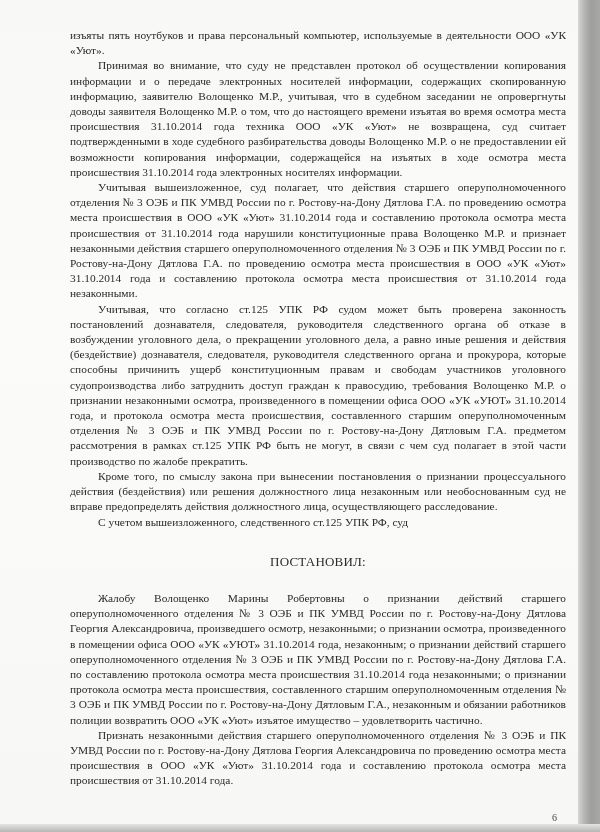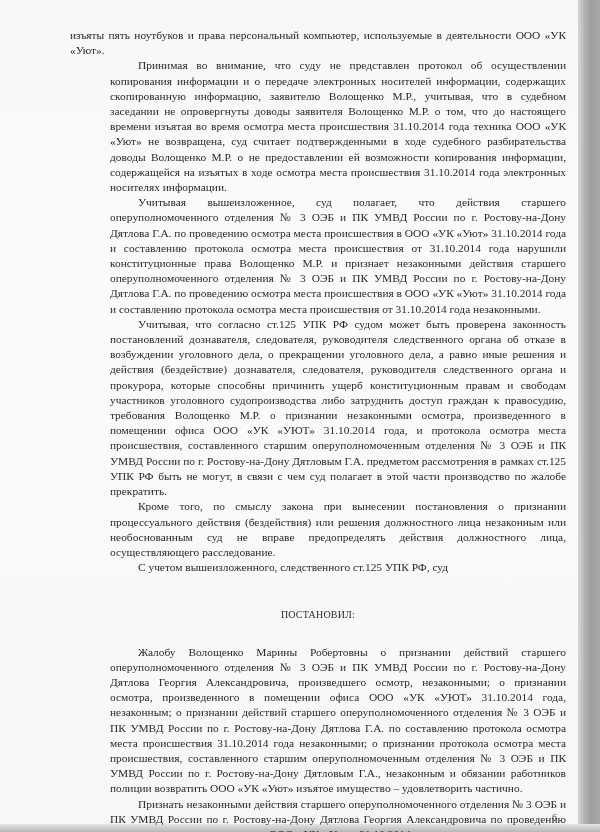--- a/index.html
+++ b/index.html
@@ -19,24 +19,24 @@
     }
     .bottom-shadow {
       position: absolute; left: 0; bottom: 0; width: 600px; height: 8px;
       background: linear-gradient(180deg, #e4e4e2 0%, #b6b6b4 100%);
     }
     .text {
       position: absolute; left: 70px; top: 28px; width: 496px;
       font-size: 11.4px; line-height: 15.2px; text-align: justify;
     }
     .text p { margin: 0; }
-    .text p.ind { text-indent: 28px; margin-left: 40px; }
+    .text p.ind { text-indent: 28px; }
     .heading {
-      text-align: center; margin: 32px 0 22px 0;
-      font-size: 10px; letter-spacing: 0.2px;
+      text-align: center; margin: 24px 0 22px 0;
+      font-size: 13px; letter-spacing: 0.2px;
     }
     .page-number {
       position: absolute; left: 552px; top: 812px; font-size: 10px; color: #444;
     }
   </style>
 </head>
 <body>
 
 <div class="page"></div>
 <div class="edge-shadow"></div>

